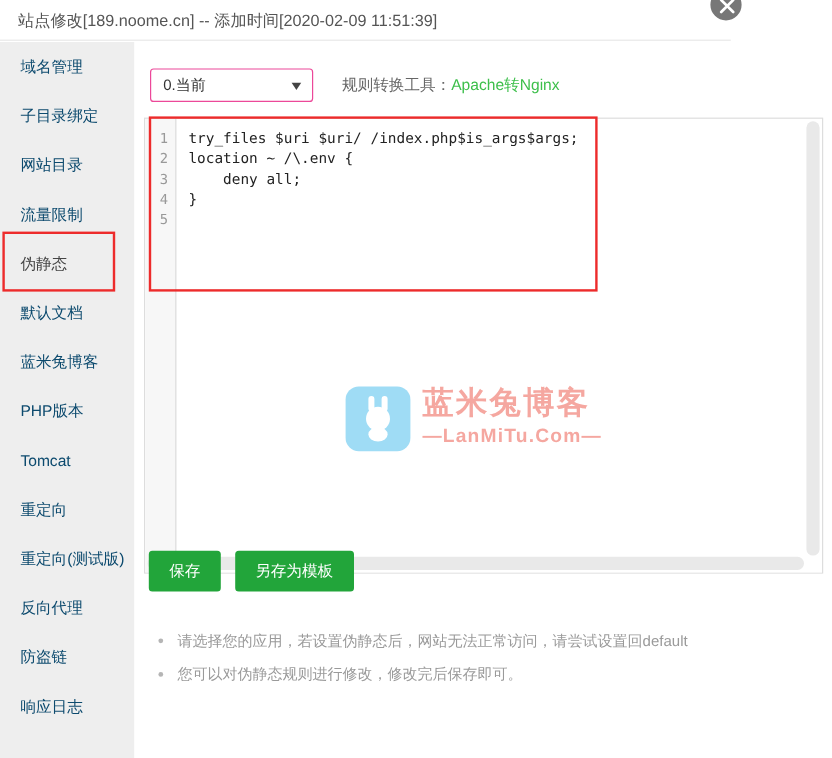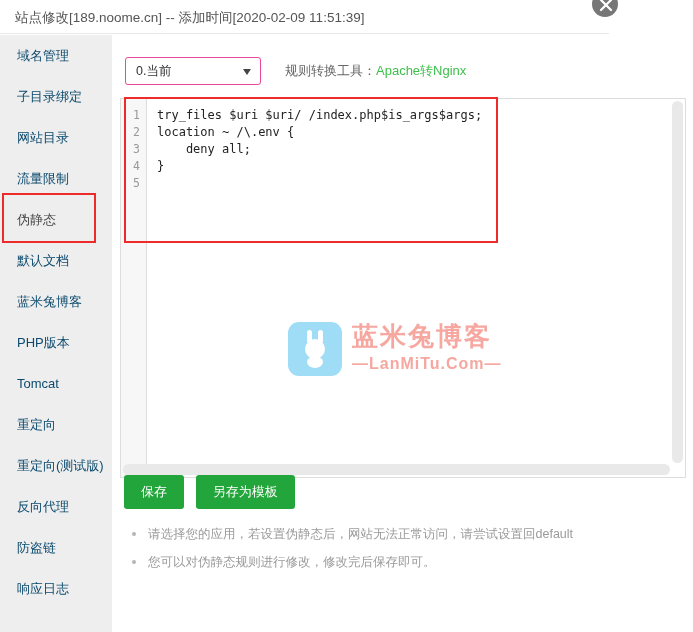--- a/index.html
+++ b/index.html
@@ -259,21 +259,21 @@
     color: #f5a7a0;
     letter-spacing: 1px;
     line-height: 20px;
     white-space: nowrap;
   }
 
   
   .btn-row {
     position: absolute;
     left: 12px;
-    top: 440px;
+    top: 424px;
   }
   .btn {
     display: inline-block;
     background: #22a53a;
     color: #fff;
     font-size: 13px;
     padding: 8px 17px;
     border-radius: 3px;
     border: none;
     cursor: pointer;

